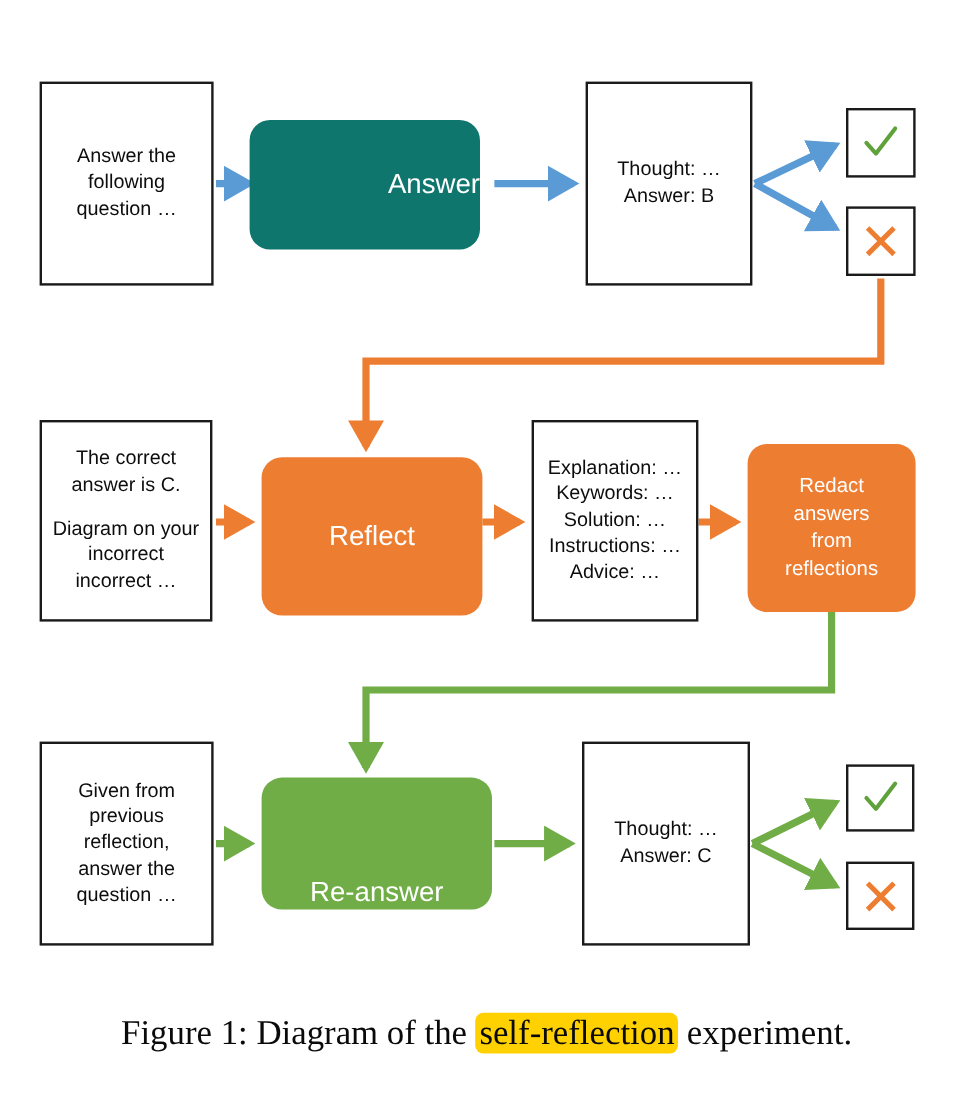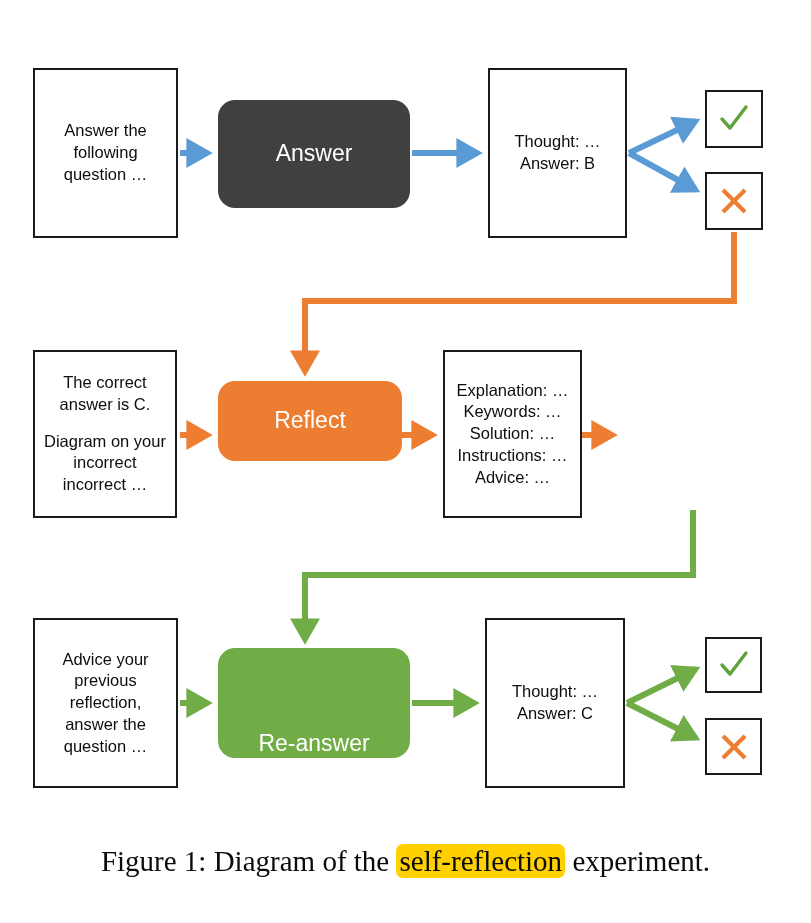--- a/index.html
+++ b/index.html
@@ -141,21 +141,21 @@
   </svg>
 
   <div class="node prompt-box" style="left:33px; top:68px; width:145px; height:170px;">
     <div>
       <div>Answer the</div>
       <div>following</div>
       <div>question …</div>
     </div>
   </div>
 
-  <div class="node proc-box" style="left:218px; top:100px; width:192px; height:108px; background:#404040;">
+  <div class="node proc-box" style="left:208px; top:100px; width:192px; height:108px; background:#0f766e;justify-content:flex-end;">
     <span>Answer</span>
   </div>
 
   <div class="node prompt-box" style="left:488px; top:68px; width:139px; height:170px;">
     <div>
       <div>Thought: …</div>
       <div>Answer: B</div>
     </div>
   </div>
 
@@ -178,38 +178,46 @@
         <div>answer is C.</div>
       </div>
       <div class="para">
         <div>Diagram on your</div>
         <div>incorrect</div>
         <div>incorrect …</div>
       </div>
     </div>
   </div>
 
-  <div class="node proc-box" style="left:218px; top:381px; width:184px; height:80px; background:#ED7D31;">
+  <div class="node proc-box" style="left:218px; top:381px; width:184px; height:132px; background:#ED7D31;">
     <span>Reflect</span>
   </div>
 
   <div class="node prompt-box" style="left:443px; top:350px; width:139px; height:168px;">
     <div>
       <div>Explanation: …</div>
       <div>Keywords: …</div>
       <div>Solution: …</div>
       <div>Instructions: …</div>
       <div>Advice: …</div>
     </div>
   </div>
 
+  <div class="node proc-box small" style="left:623px; top:370px; width:140px; height:140px; background:#ED7D31;">
+    <div>
+      <div>Redact</div>
+      <div>answers</div>
+      <div>from</div>
+      <div>reflections</div>
+    </div>
+  </div>
 
   <div class="node prompt-box" style="left:33px; top:618px; width:145px; height:170px;">
     <div>
-      <div>Advice your</div>
+      <div>Given from</div>
       <div>previous</div>
       <div>reflection,</div>
       <div>answer the</div>
       <div>question …</div>
     </div>
   </div>
 
   <div class="node proc-box" style="left:218px; top:648px; width:192px; height:110px; background:#70AD47;align-items:flex-end;">
     <span>Re-answer</span>
   </div>

